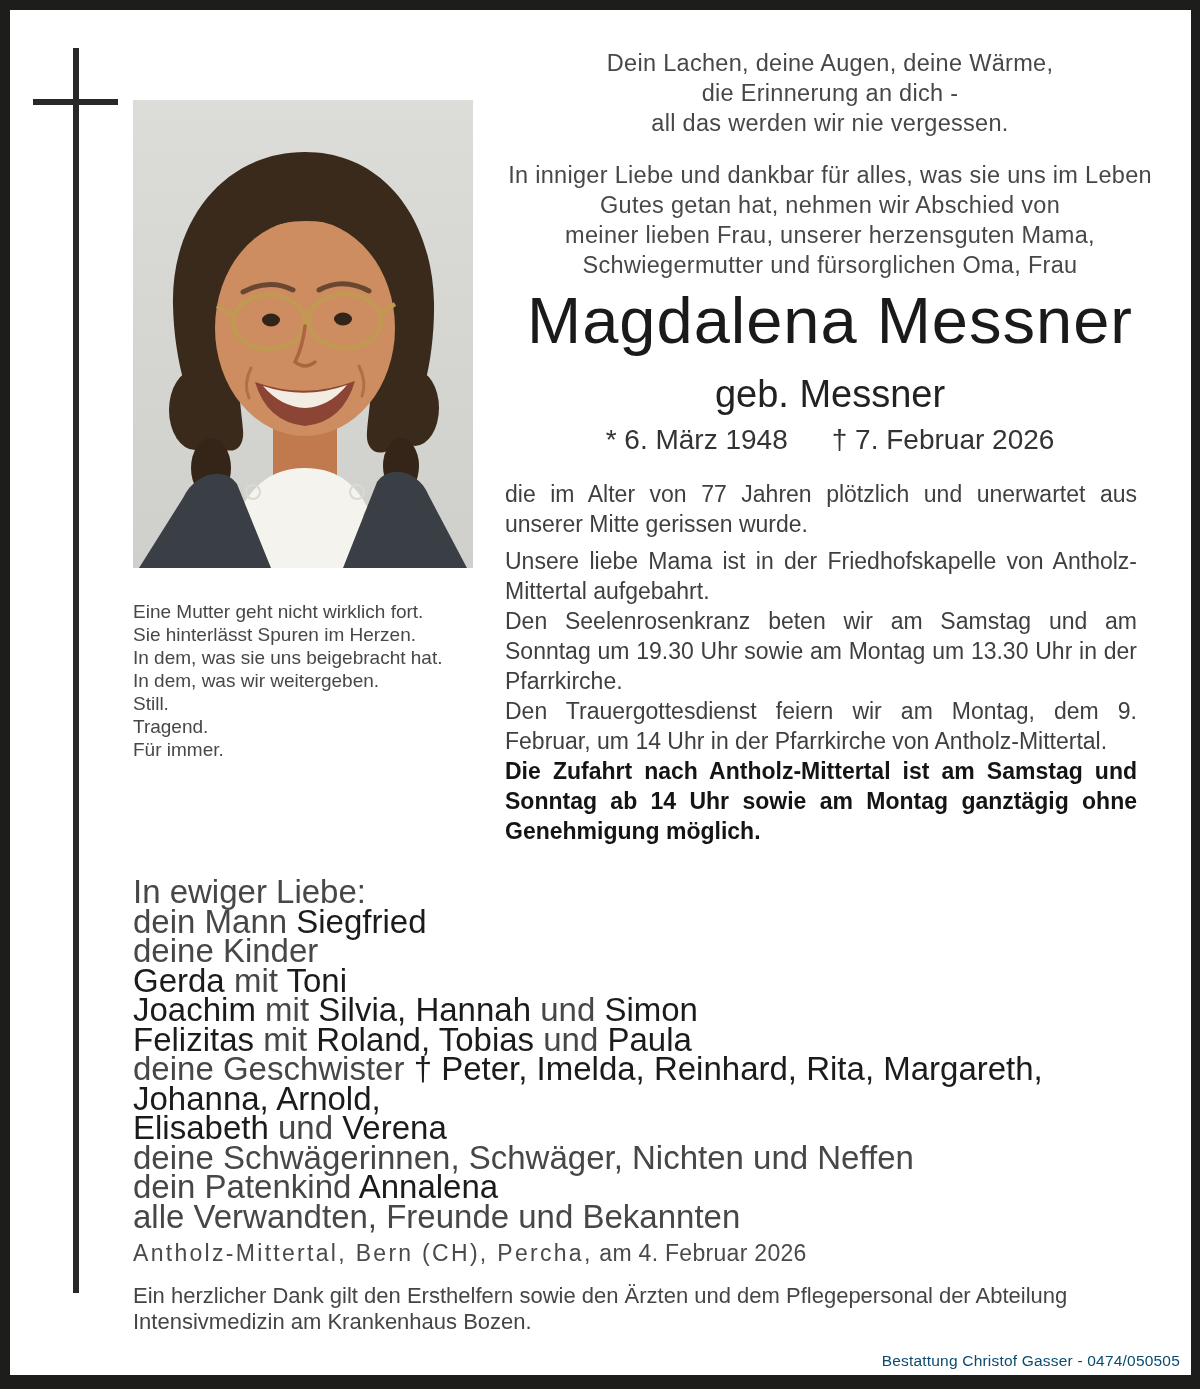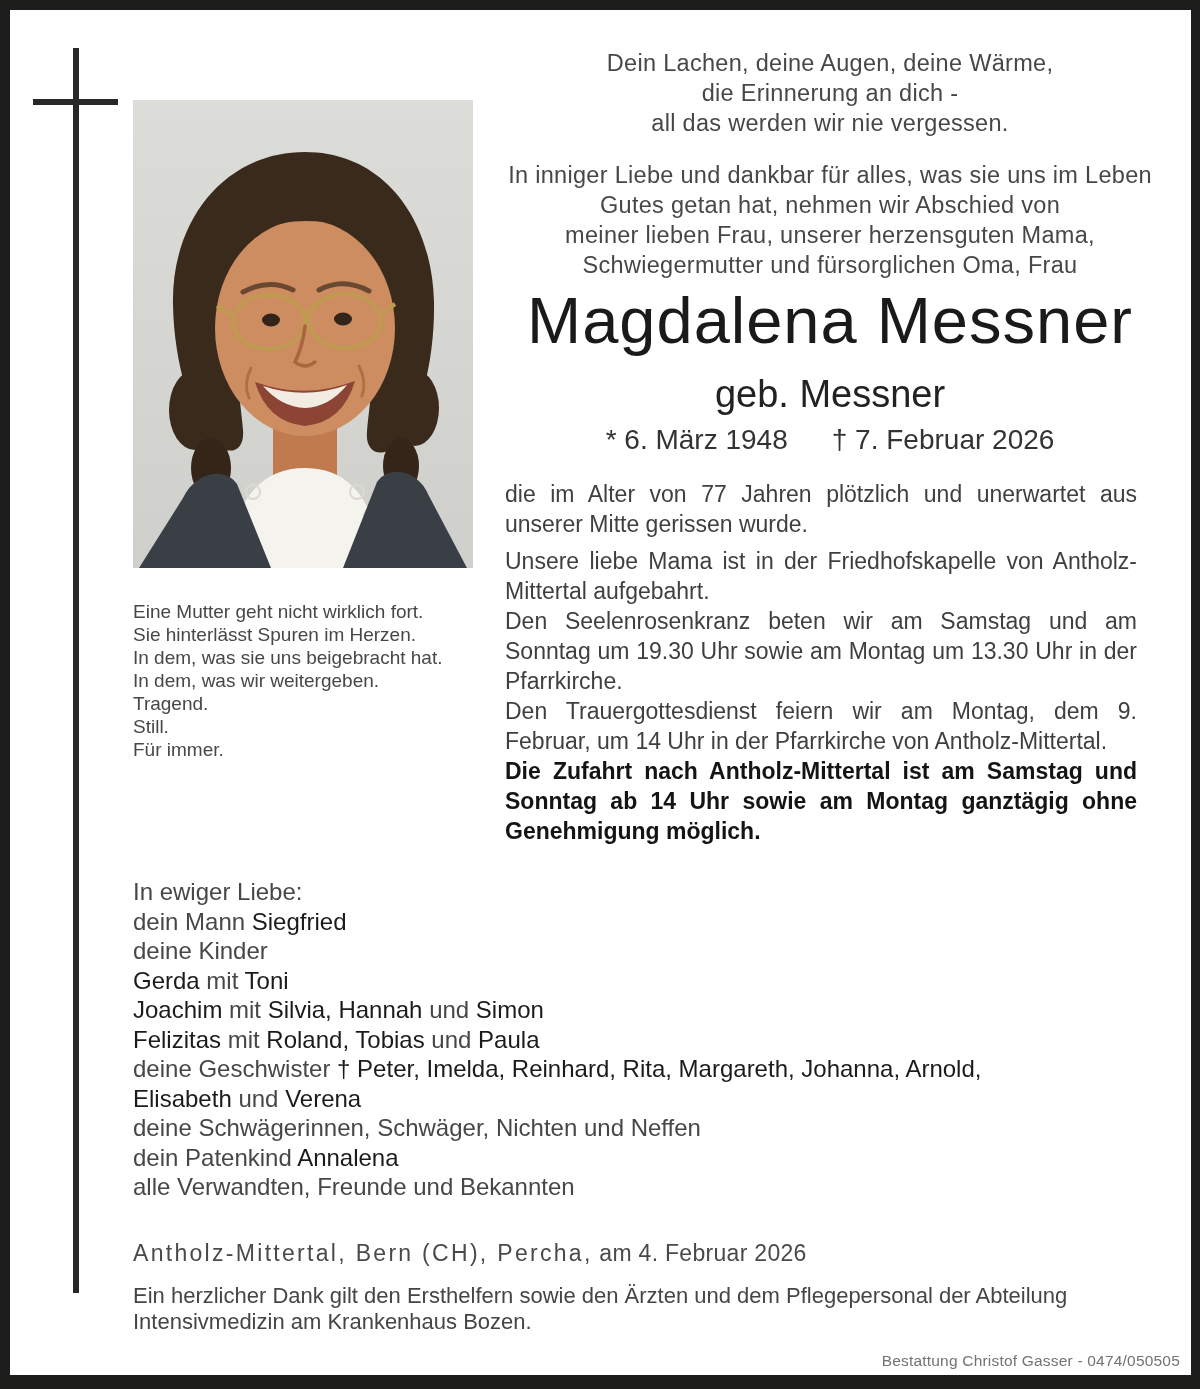--- a/index.html
+++ b/index.html
@@ -45,33 +45,33 @@
     font-size:23px;line-height:30px;text-align:justify;color:#3f3f3f;
   }
   .body-col p{margin:0;}
   .body-col p.gap{margin-bottom:7px;}
   .body-col p.b{font-weight:700;color:#141414;}
 
   .poem{position:absolute;left:133px;top:600px;width:360px;
     font-size:19px;line-height:23px;color:#474747;}
 
   .mourners{position:absolute;left:133px;top:877px;width:980px;
-    font-size:24px;line-height:29.5px;color:#474747;}
+    font-size:33px;line-height:29.5px;color:#474747;}
   .mourners .b{font-weight:400;color:#1b1b1b;}
 
   .dateline{position:absolute;left:133px;top:1239px;width:1000px;
     font-size:23px;line-height:28px;color:#4a4a4a;white-space:nowrap;}
   .dateline .places{letter-spacing:2.3px;}
   .dateline .date{letter-spacing:.3px;}
 
   .thanks{position:absolute;left:133px;top:1283px;width:1014px;
     font-size:22px;line-height:25.5px;color:#454545;}
 
   .undertaker{position:absolute;right:20px;top:1352px;
-    font-size:15.5px;color:#737373;letter-spacing:.2px;}
+    font-size:15.5px;color:#0c4a6e;letter-spacing:.2px;}
 </style>
 </head>
 <body>
 
 <div class="page">
 
   <div class="frame"></div>
 
   <div>
     <div class="cross-v"></div>
@@ -160,22 +160,22 @@
       <p>Den Seelenrosenkranz beten wir am Samstag und am Sonntag um 19.30 Uhr sowie am Montag um 13.30 Uhr in der Pfarrkirche.</p>
       <p>Den Trauergottesdienst feiern wir am Montag, dem 9. Februar, um 14 Uhr in der Pfarrkirche von Antholz-Mittertal.</p>
       <p class="b">Die Zufahrt nach Antholz-Mittertal ist am Samstag und Sonntag ab 14 Uhr sowie am Montag ganztägig ohne Genehmigung möglich.</p>
     </div>
 
   <div class="poem">
       <div class="ln">Eine Mutter geht nicht wirklich fort.</div>
       <div class="ln">Sie hinterlässt Spuren im Herzen.</div>
       <div class="ln">In dem, was sie uns beigebracht hat.</div>
       <div class="ln">In dem, was wir weitergeben.</div>
+      <div class="ln">Still.</div>
       <div class="ln">Tragend.</div>
-      <div class="ln">Still.</div>
       <div class="ln">Für immer.</div>
     </div>
 
   <div class="mourners">
       <div class="ln"><span>In ewiger Liebe:</span></div>
       <div class="ln"><span>dein Mann </span><span class="b">Siegfried</span></div>
       <div class="ln"><span>deine Kinder</span></div>
       <div class="ln"><span class="b">Gerda</span><span> mit </span><span class="b">Toni</span></div>
       <div class="ln"><span class="b">Joachim</span><span> mit </span><span class="b">Silvia, Hannah</span><span> und </span><span class="b">Simon</span></div>
       <div class="ln"><span class="b">Felizitas</span><span> mit </span><span class="b">Roland, Tobias</span><span> und </span><span class="b">Paula</span></div>

